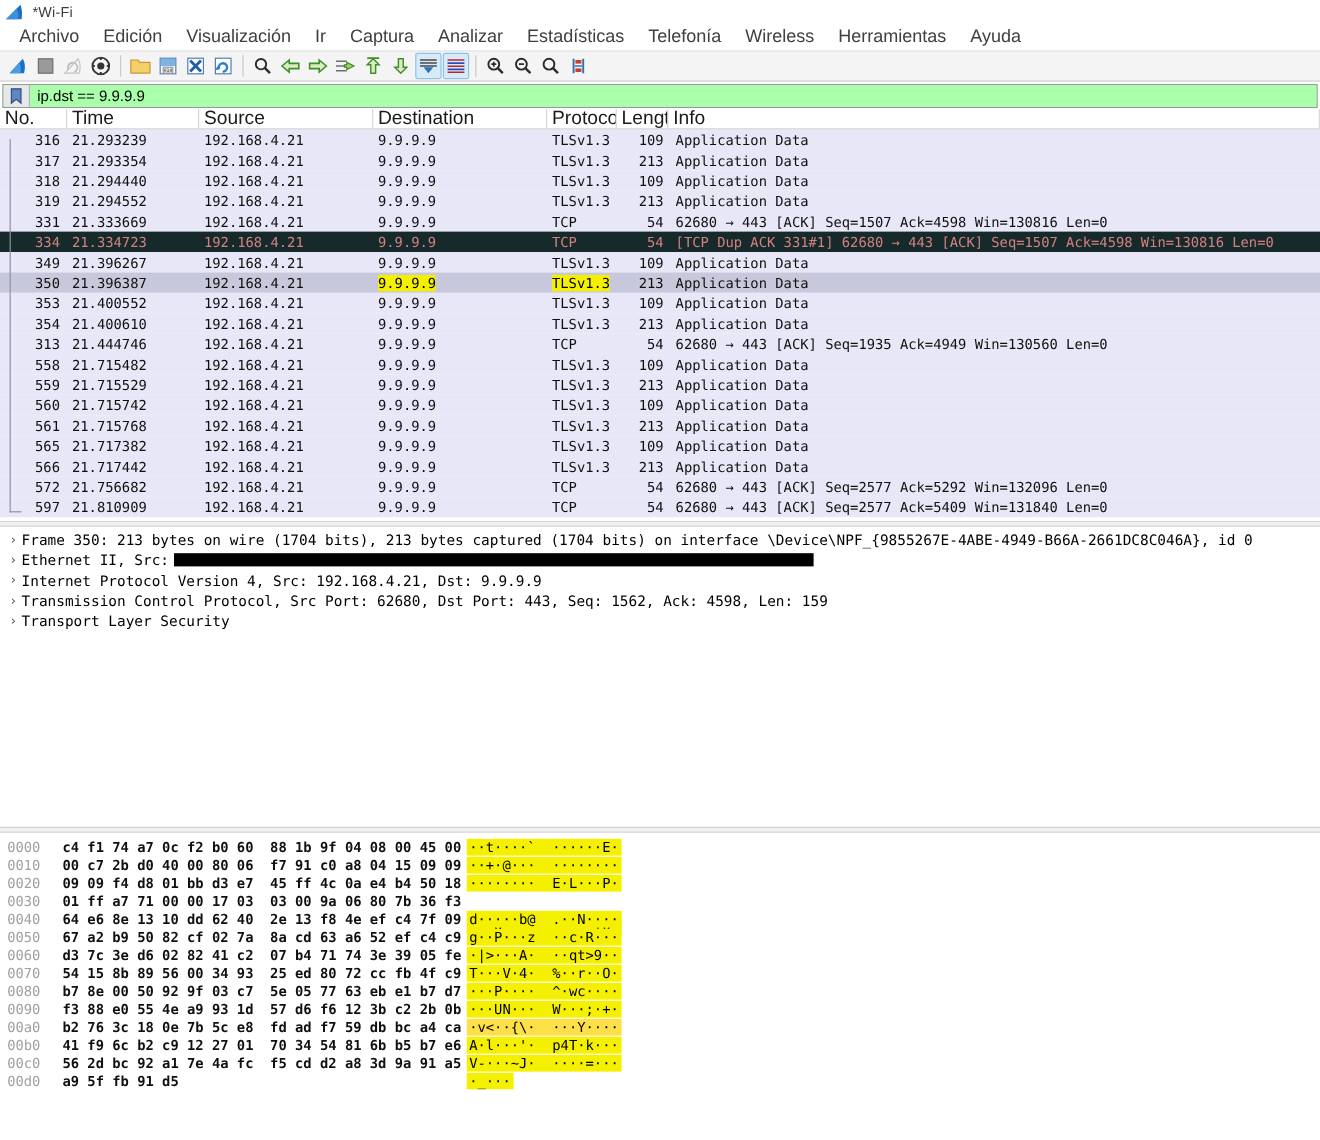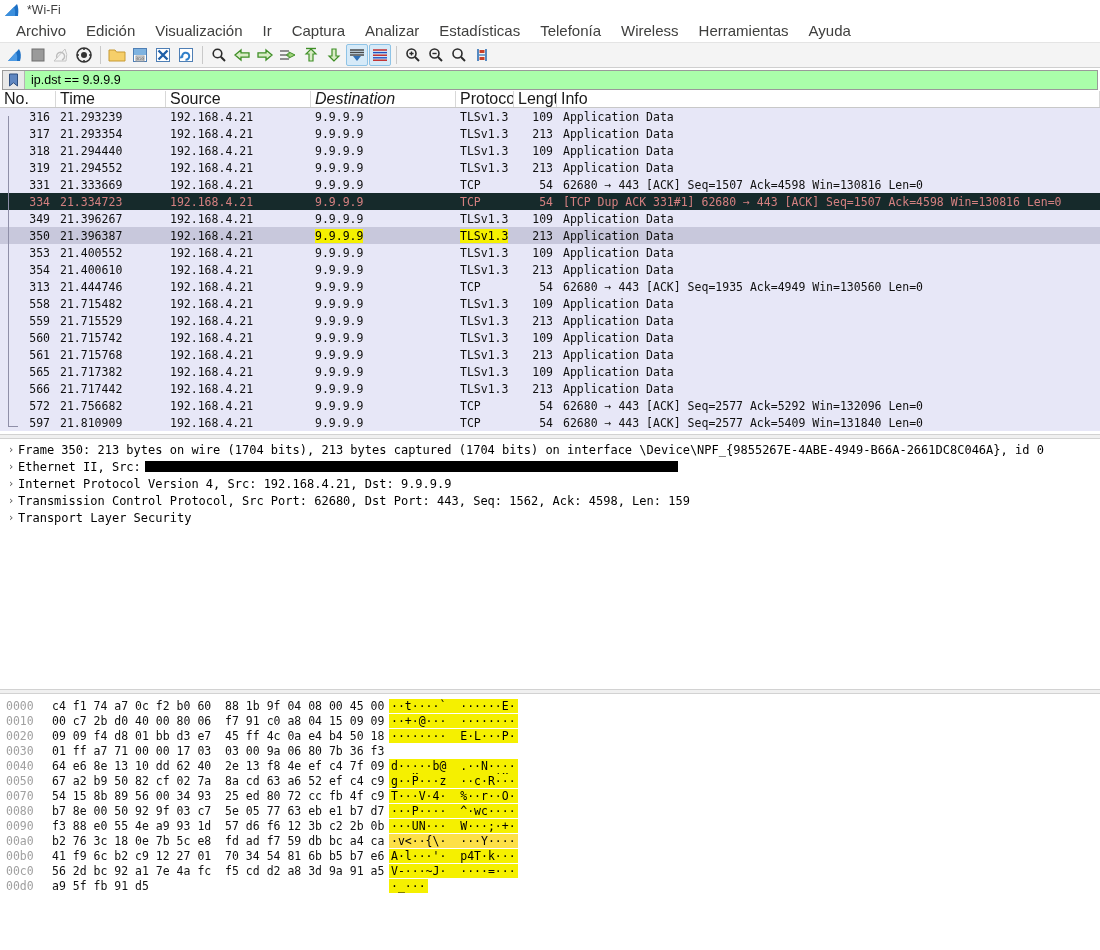--- a/index.html
+++ b/index.html
@@ -108,21 +108,21 @@
   .twisty { width: 14px; color: #555; font-size: 11px; flex: none; text-align:center;}
   .redact { display:inline-block; background:#000; height:11px; vertical-align:middle; }
 
   
   .hexpane {
     background: #ffffff; font-family: "DejaVu Sans Mono", monospace;
     font-size: 11.5px; color: #101010; padding-top: 4px; overflow: hidden;
   }
   .hrow { display: flex; height: 15px; align-items: center; white-space: pre; }
   .hoff { width: 44px; color: #a0a0a0; padding-left: 6px; }
-  .hbytes { width: 345px; color: #101010; padding-left: 8px; }
+  .hbytes { width: 345px; color: #101010; padding-left: 8px; font-weight: bold; }
   .hascii { background: #f5f000; color: #000; padding: 0 2px; }
 </style>
 </head>
 <body>
 
 <div id="app">
 
   <div class="titlebar">
     <span>
       <svg class="sharkfin" viewBox="0 0 17 15">
@@ -286,21 +286,21 @@
         </svg>
     </div>
     <input class="filter-input" type="text" placeholder="Aplique un filtro de visualización ... &lt;Ctrl-/&gt;" value="ip.dst == 9.9.9.9" style="">
   </div>
 
   <div class="plist" id="plist" style="height: 343px;">
     <div class="plist-head" id="plist-head">
         <div class="ph" style="width: 56px;">No.</div>
         <div class="ph" style="width: 110px;">Time</div>
         <div class="ph" style="width: 145px;">Source</div>
-        <div class="ph" style="width: 145px; font-style: italic;">Destination</div>
+        <div class="ph" style="width: 145px;">Destination</div>
         <div class="ph" style="width: 58px;">Protocol</div>
         <div class="ph" style="width: 43px;">Length</div>
         <div class="ph" style="flex: 1 1 0%;">Info</div>
       </div>
     <div class="plist-body" id="plist-body">
         <div class="prow">
           <div class="pc num">316</div>
           <div class="pc time">21.293239</div>
           <div class="pc src">192.168.4.21</div>
           <div class="pc dst">9.9.9.9</div>
@@ -502,20 +502,21 @@
 
   <div class="splitter"></div>
 
   <div class="hexpane" id="hexpane">
       <div class="hrow"><span class="hoff">0000</span><span class="hbytes">c4 f1 74 a7 0c f2 b0 60  88 1b 9f 04 08 00 45 00</span><span class="hascii" style="background: rgb(245, 240, 0);">··t····`  ······E·</span></div>
       <div class="hrow"><span class="hoff">0010</span><span class="hbytes">00 c7 2b d0 40 00 80 06  f7 91 c0 a8 04 15 09 09</span><span class="hascii" style="background: rgb(245, 240, 0);">··+·@···  ········</span></div>
       <div class="hrow"><span class="hoff">0020</span><span class="hbytes">09 09 f4 d8 01 bb d3 e7  45 ff 4c 0a e4 b4 50 18</span><span class="hascii" style="background: rgb(245, 240, 0);">········  E·L···P·</span></div>
       <div class="hrow"><span class="hoff">0030</span><span class="hbytes">01 ff a7 71 00 00 17 03  03 00 9a 06 80 7b 36 f3</span><span class="hascii" style="background: rgb(245, 240, 0); margin-top: 40px;">···q····  ·····{6·</span></div>
       <div class="hrow"><span class="hoff">0040</span><span class="hbytes">64 e6 8e 13 10 dd 62 40  2e 13 f8 4e ef c4 7f 09</span><span class="hascii" style="background: rgb(245, 240, 0);">d·····b@  .··N····</span></div>
       <div class="hrow"><span class="hoff">0050</span><span class="hbytes">67 a2 b9 50 82 cf 02 7a  8a cd 63 a6 52 ef c4 c9</span><span class="hascii" style="background: rgb(245, 240, 0);">g··P···z  ··c·R···</span></div>
+      <div class="hrow"><span class="hoff">0060</span><span class="hbytes">d3 7c 3e d6 02 82 41 c2  07 b4 71 74 3e 39 05 fe</span><span class="hascii" style="background: rgb(245, 240, 0);">·|&gt;···A·  ··qt&gt;9··</span></div>
       <div class="hrow"><span class="hoff">0070</span><span class="hbytes">54 15 8b 89 56 00 34 93  25 ed 80 72 cc fb 4f c9</span><span class="hascii" style="background: rgb(245, 240, 0);">T···V·4·  %··r··O·</span></div>
       <div class="hrow"><span class="hoff">0080</span><span class="hbytes">b7 8e 00 50 92 9f 03 c7  5e 05 77 63 eb e1 b7 d7</span><span class="hascii" style="background: rgb(245, 240, 0);">···P····  ^·wc····</span></div>
       <div class="hrow"><span class="hoff">0090</span><span class="hbytes">f3 88 e0 55 4e a9 93 1d  57 d6 f6 12 3b c2 2b 0b</span><span class="hascii" style="background: rgb(245, 240, 0);">···UN···  W···;·+·</span></div>
       <div class="hrow"><span class="hoff">00a0</span><span class="hbytes">b2 76 3c 18 0e 7b 5c e8  fd ad f7 59 db bc a4 ca</span><span class="hascii" style="background: #fde047;">·v&lt;··{\·  ···Y····</span></div>
       <div class="hrow"><span class="hoff">00b0</span><span class="hbytes">41 f9 6c b2 c9 12 27 01  70 34 54 81 6b b5 b7 e6</span><span class="hascii" style="background: rgb(245, 240, 0);">A·l···'·  p4T·k···</span></div>
       <div class="hrow"><span class="hoff">00c0</span><span class="hbytes">56 2d bc 92 a1 7e 4a fc  f5 cd d2 a8 3d 9a 91 a5</span><span class="hascii" style="background: rgb(245, 240, 0);">V-···~J·  ····=···</span></div>
       <div class="hrow"><span class="hoff">00d0</span><span class="hbytes">a9 5f fb 91 d5</span><span class="hascii" style="background: rgb(245, 240, 0);">·_···</span></div>
     </div>
 
 </div>

